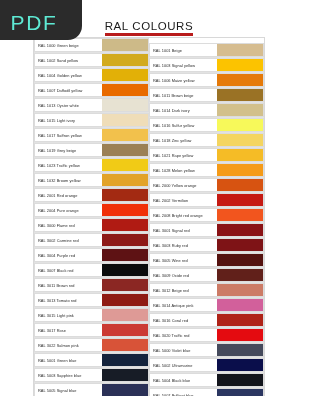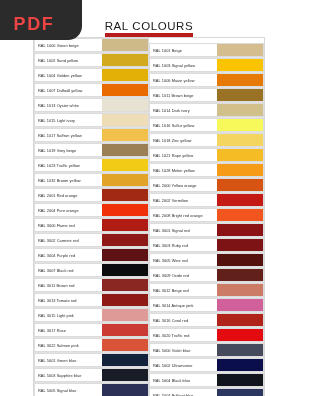--- a/index.html
+++ b/index.html
@@ -29,21 +29,21 @@
     left: 0;
     top: 20px;
     width: 298px;
     text-align: center;
     font-size: 11.5px;
     letter-spacing: 0.6px;
     color: #1b1b1b;
     font-weight: 400;
   }
   .doc-title span {
-    border-bottom: 6px solid #b91c1c;
+    border-bottom: 3px solid #b91c1c;
     padding-bottom: 1px;
   }
 
   .table-wrap {
     position: absolute;
     left: 33px;
     top: 37px;
     width: 232px;
     display: flex;
     gap: 0;
@@ -104,23 +104,23 @@
     background: #2b2b2b;
     border-radius: 0 0 14px 0;
     display: flex;
     align-items: flex-end;
     justify-content: center;
     padding-bottom: 7px;
     box-sizing: border-box;
     z-index: 20;
   }
   .pdf-badge-text {
-    color: #ef4444;
-    font-size: 18px;
-    font-weight: bold;
+    color: #5eead4;
+    font-size: 21px;
+    font-weight: normal;
     letter-spacing: 1.6px;
     line-height: 1;
   }
 </style>
 </head>
 <body>
 
 <div class="page">
 
   <div class="doc-title">

